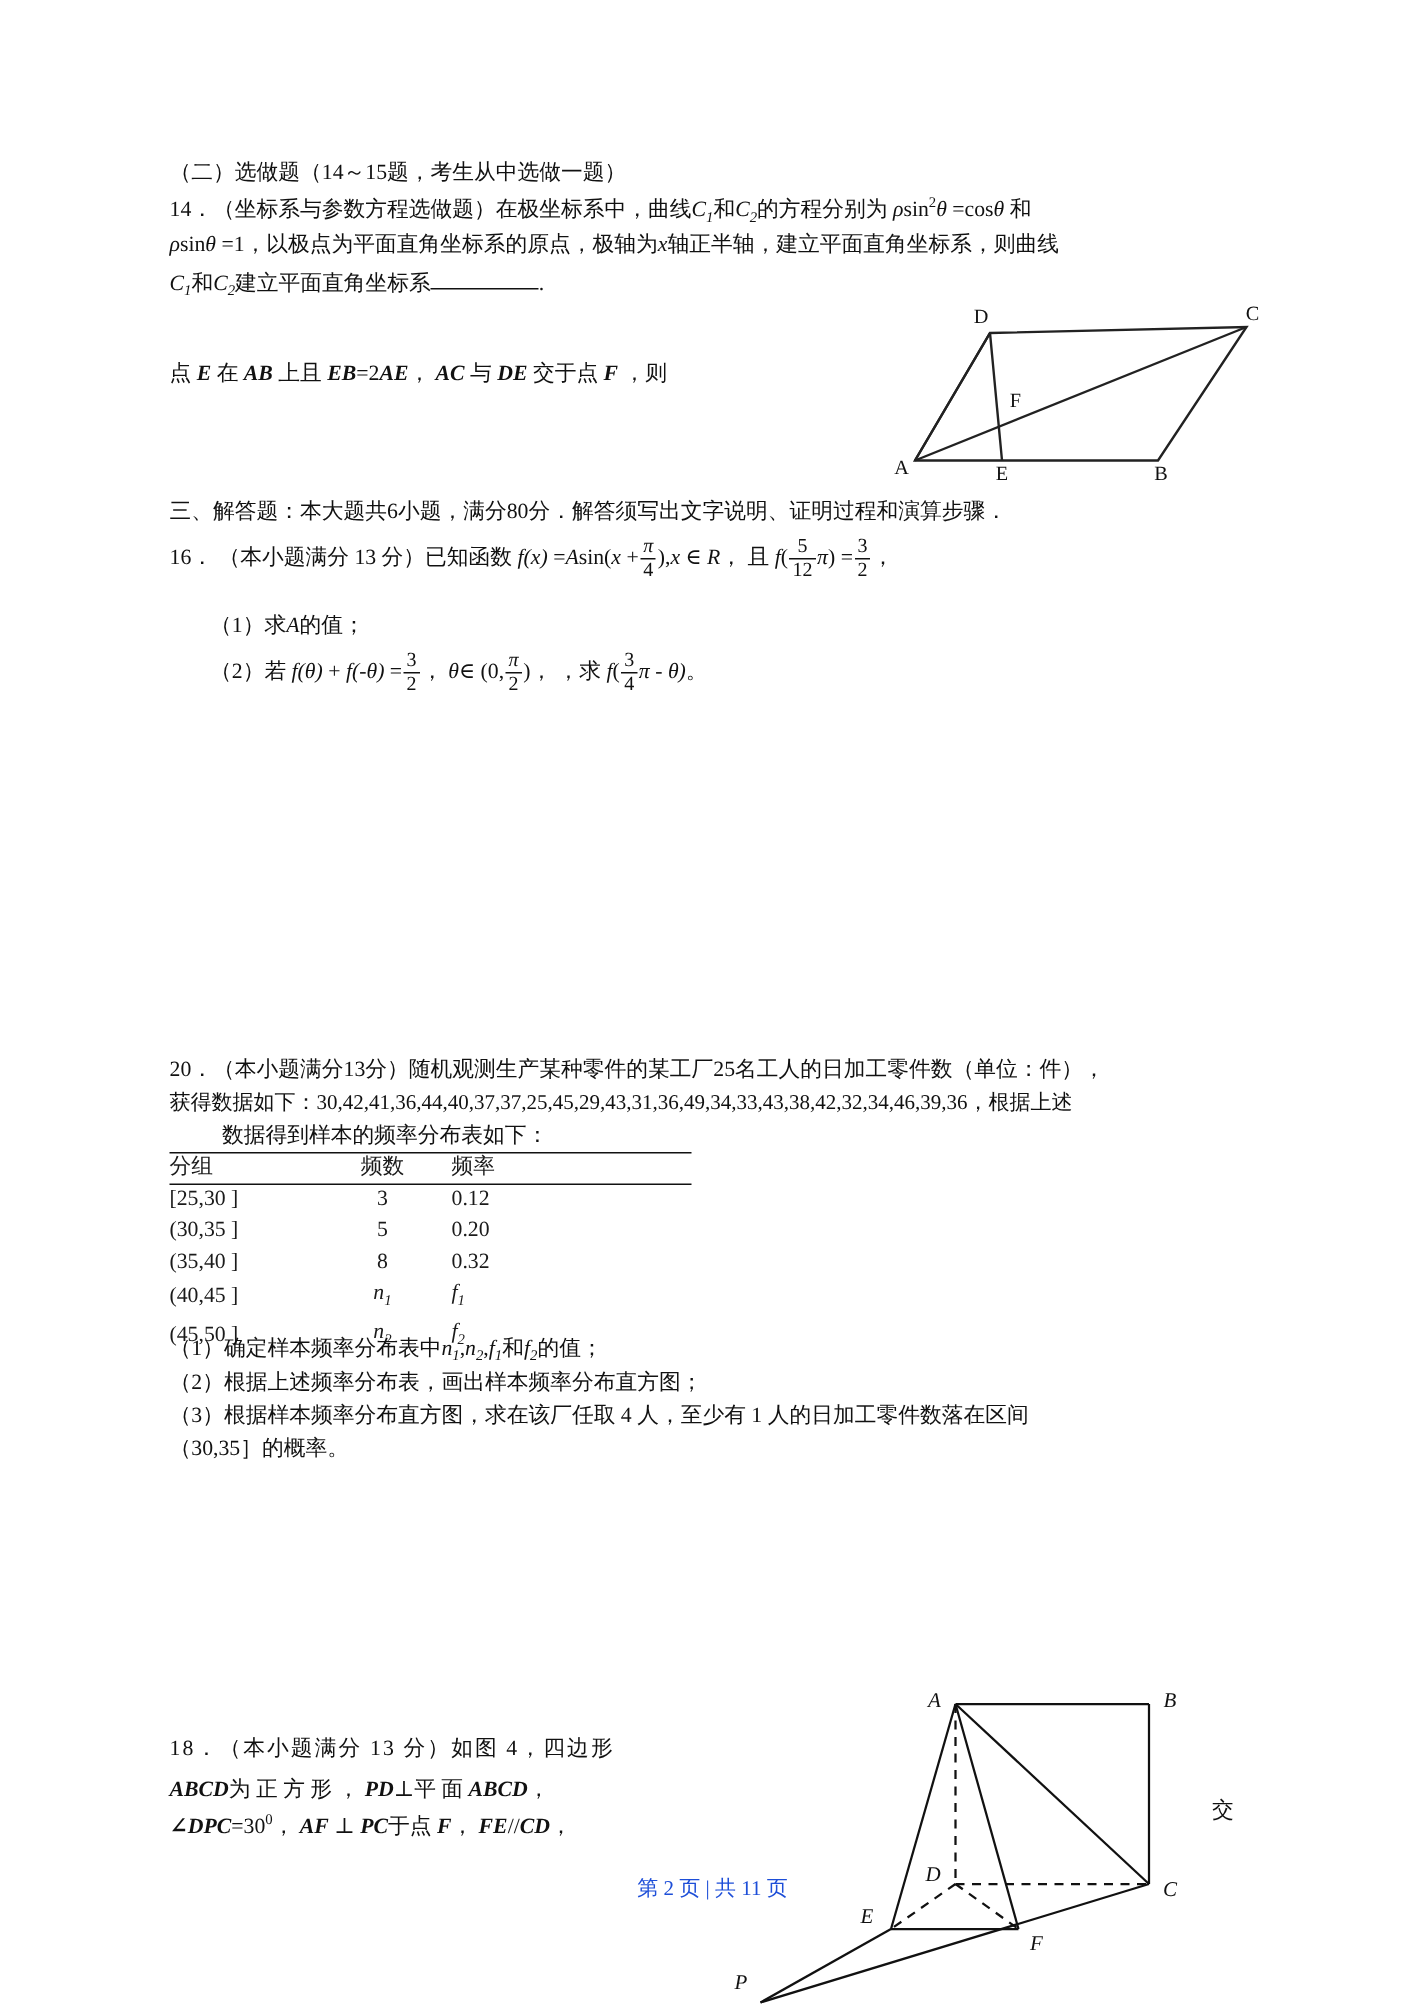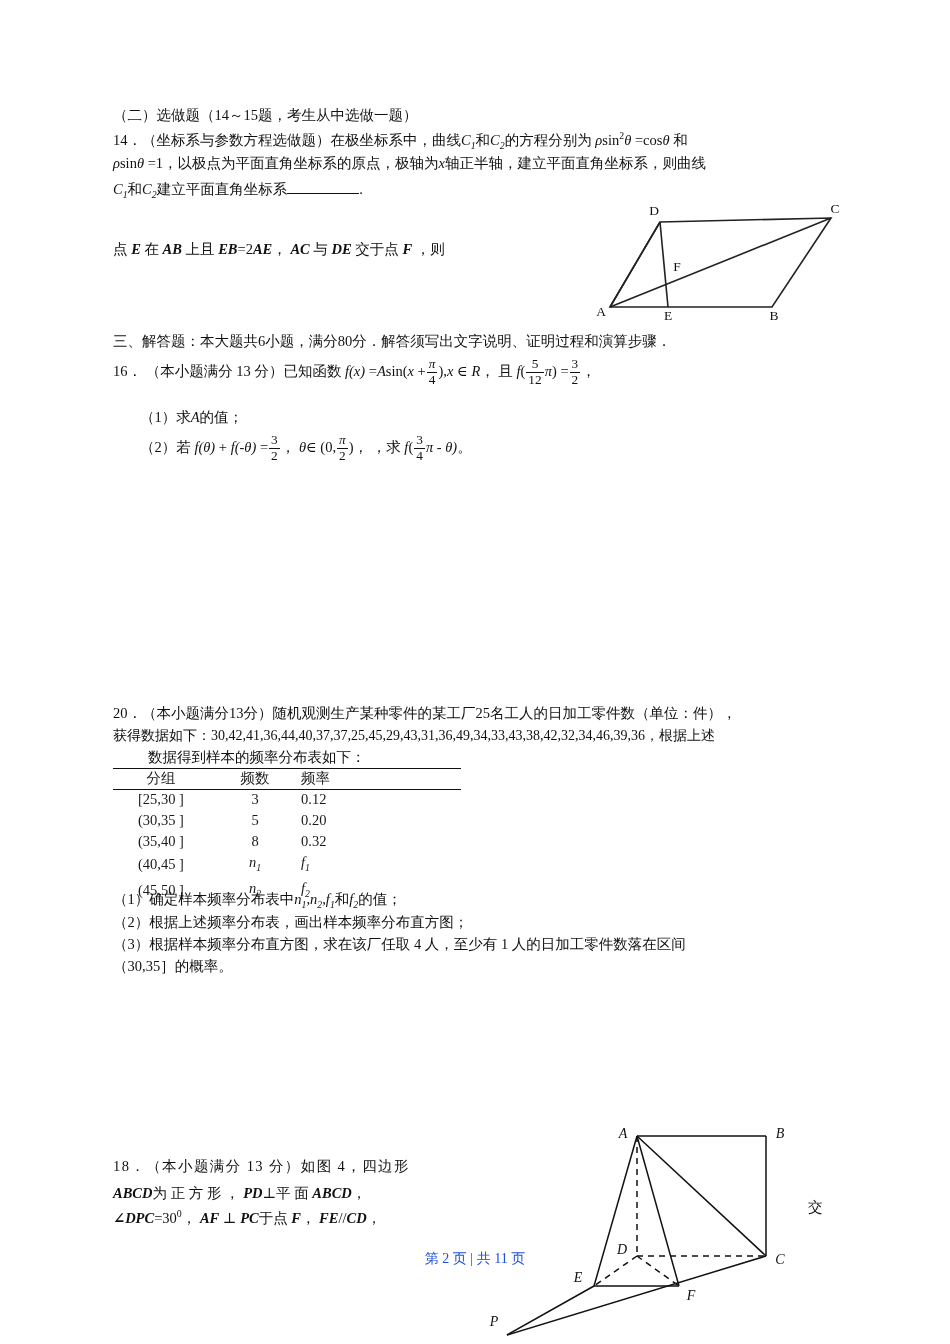--- a/index.html
+++ b/index.html
@@ -58,21 +58,21 @@
   .blank-ul { display: inline-block; width: 72px; border-bottom: 1.3px solid #111; height: 0.9em; }
   .blank-ul.short { width: 56px; }
 
   
   .freqtable {
     position: absolute;
     border-collapse: collapse;
     font-size: 14.5px;
   }
   .freqtable td, .freqtable th {
-    text-align: center;
+    text-align: left;
     font-weight: normal;
     padding: 0px 0 0px 0;
     height: 21px;
     line-height: 21px;
   }
   .freqtable .c0 { width: 96px; }
   .freqtable .c1 { width: 92px; text-align: center; }
   .freqtable .c2 { width: 120px; text-align: left;}
   .rule-top, .rule-mid { position: absolute; border-top: 1.1px solid #111; }
 

